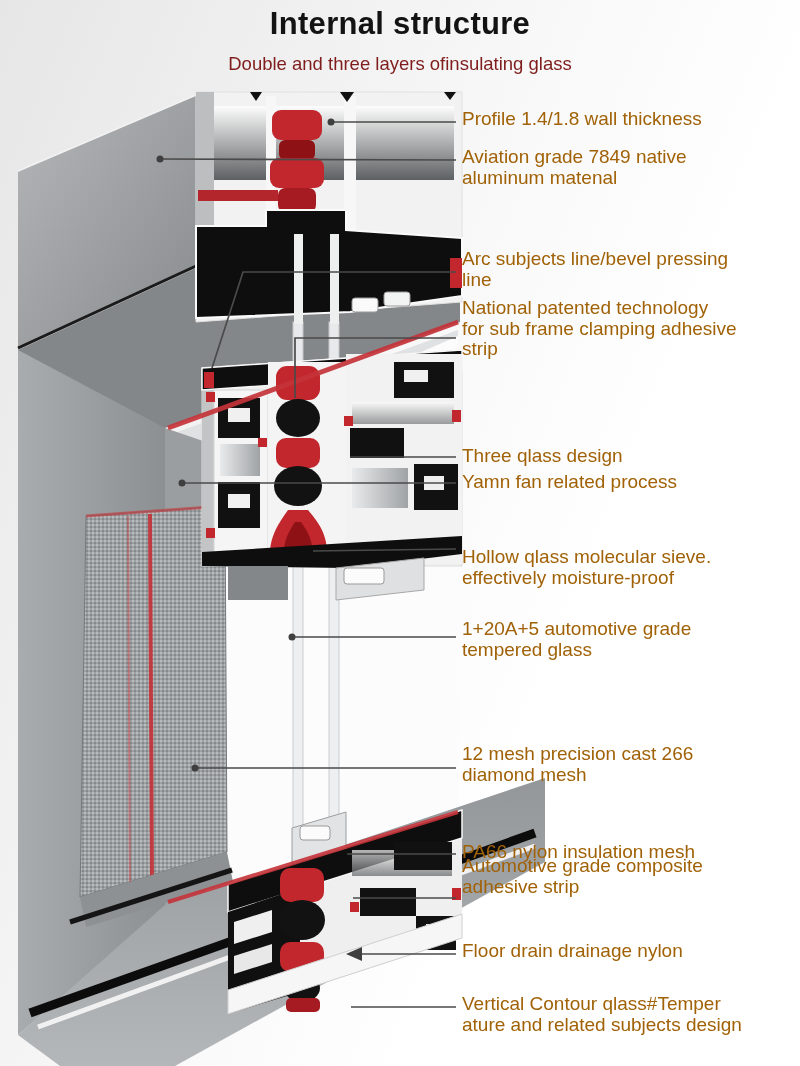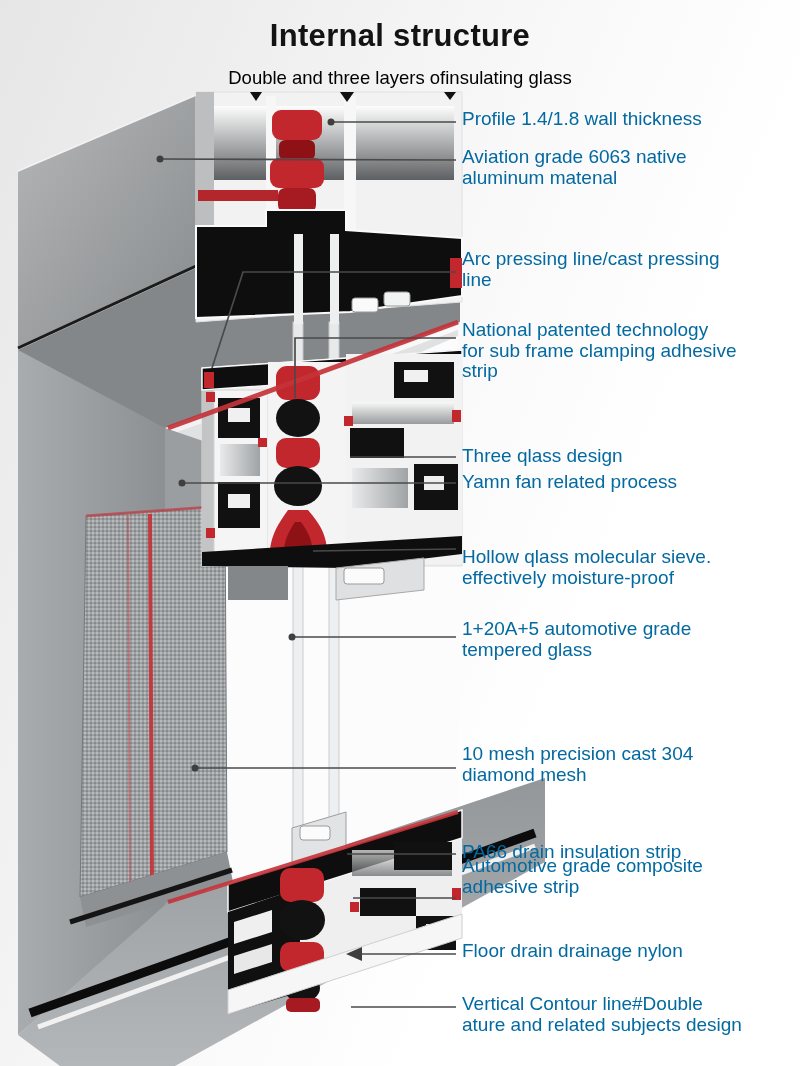--- a/index.html
+++ b/index.html
@@ -2,25 +2,25 @@
 <html><head>
 <meta charset="utf-8">
 <style>
   html,body{margin:0;padding:0;}
   body{
     width:800px;height:1066px;position:relative;overflow:hidden;
     background:linear-gradient(112deg,#e6e6e6 0%,#eeeeee 20%,#f8f8f8 45%,#ffffff 68%,#ffffff 100%);
     font-family:"Liberation Sans",sans-serif;
   }
   .hdr{position:absolute;left:0;right:0;text-align:center;}
-  #title{top:6px;font-size:31px;font-weight:700;color:#131313;letter-spacing:.3px;margin:12px;}
-  #subtitle{top:49px;font-size:18.5px;font-weight:400;color:#000000;margin:18px;}
+  #title{top:6px;font-size:31px;font-weight:700;color:#131313;letter-spacing:.3px;margin:0;}
+  #subtitle{top:49px;font-size:18.5px;font-weight:400;color:#7f1d1d;margin:4px;}
   .callout{
     position:absolute;left:462px;width:334px;
-    font-size:19px;line-height:20.5px;color:#0369a1;
+    font-size:19px;line-height:20.5px;color:#a16207;
     white-space:pre-line;
   }
   #diagram{position:absolute;left:0;top:0;}
 </style>
 </head>
 <body>
 
 <h1 class="hdr" id="title">Internal structure</h1>
 <p class="hdr" id="subtitle">Double and three layers ofinsulating glass</p>
 
@@ -200,33 +200,33 @@
       <circle cx="160" cy="159" r="3.5"></circle>
       <circle cx="182" cy="483" r="3.5"></circle>
       <circle cx="292" cy="637" r="3.5"></circle>
       <circle cx="195" cy="768" r="3.5"></circle>
       <polygon points="346,954 362,947 362,961"></polygon>
     </g>
   </g>
 </svg>
 
 <div class="callout" style="top:109px">Profile 1.4/1.8 wall thickness</div>
-<div class="callout" style="top:147px">Aviation grade 6063 native
+<div class="callout" style="top:147px">Aviation grade 7849 native
 aluminum matenal</div>
-<div class="callout" style="top:249px">Arc pressing line/cast pressing
+<div class="callout" style="top:249px">Arc subjects line/bevel pressing
 line</div>
-<div class="callout" style="top:320px">National patented technology
+<div class="callout" style="top:298px">National patented technology
 for sub frame clamping adhesive
 strip</div>
 <div class="callout" style="top:446px">Three qlass design</div>
 <div class="callout" style="top:472px">Yamn fan related process</div>
 <div class="callout" style="top:547px">Hollow qlass molecular sieve.
 effectively moisture-proof</div>
 <div class="callout" style="top:619px">1+20A+5 automotive grade
 tempered glass</div>
-<div class="callout" style="top:744px">10 mesh precision cast 304
+<div class="callout" style="top:744px">12 mesh precision cast 266
 diamond mesh</div>
-<div class="callout" style="top:842px">PA66 drain insulation strip</div>
+<div class="callout" style="top:842px">PA66 nylon insulation mesh</div>
 <div class="callout" style="top:856px">Automotive grade composite
 adhesive strip</div>
 <div class="callout" style="top:941px">Floor drain drainage nylon</div>
-<div class="callout" style="top:994px">Vertical Contour line#Double
+<div class="callout" style="top:994px">Vertical Contour qlass#Temper
 ature and related subjects design</div>
 
 </body></html>

